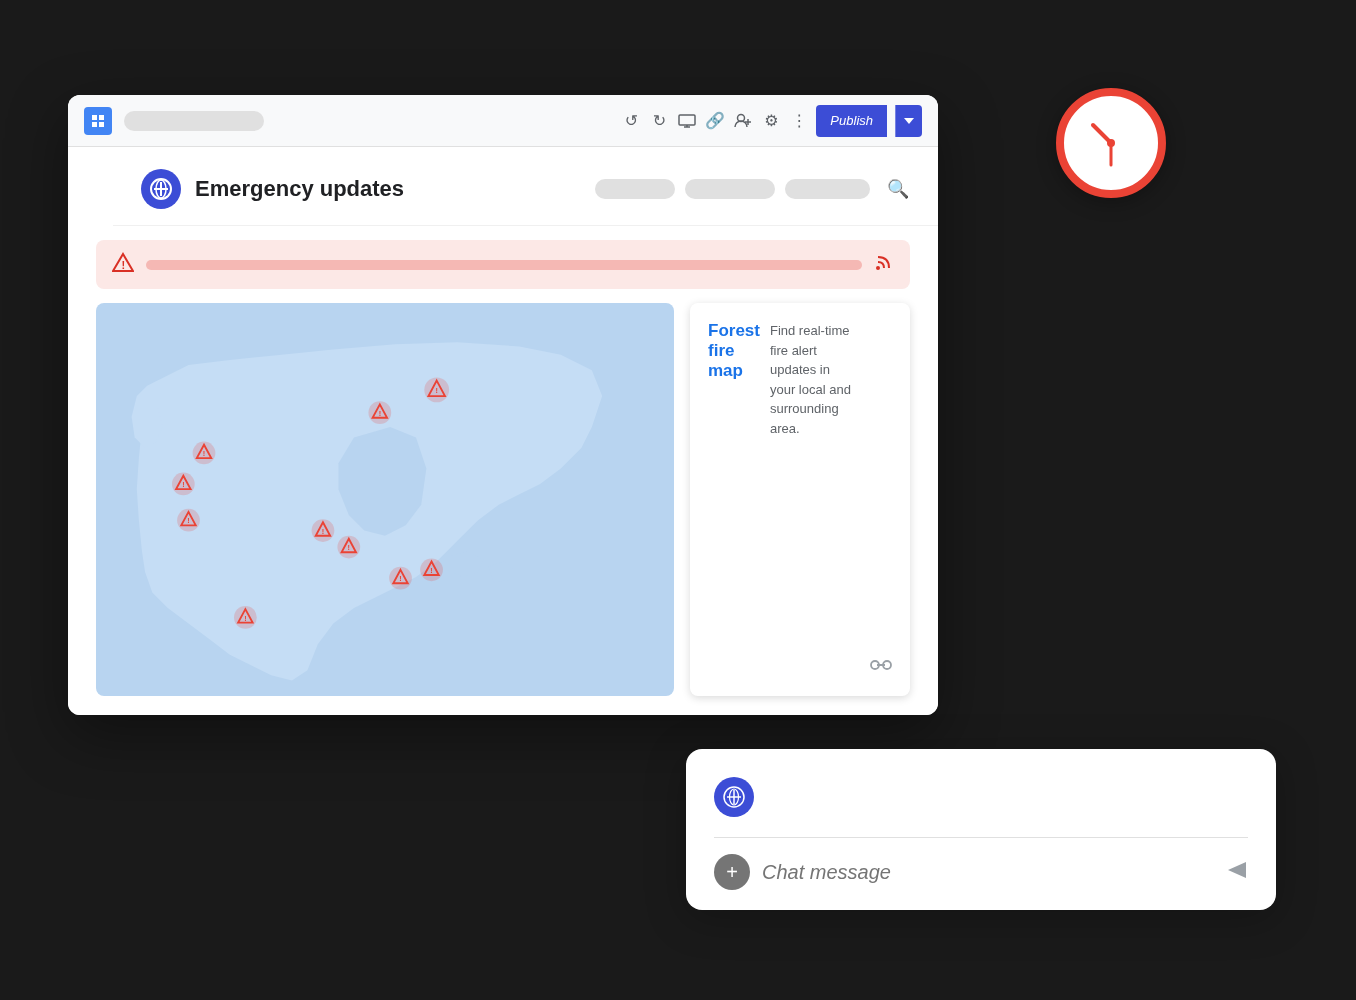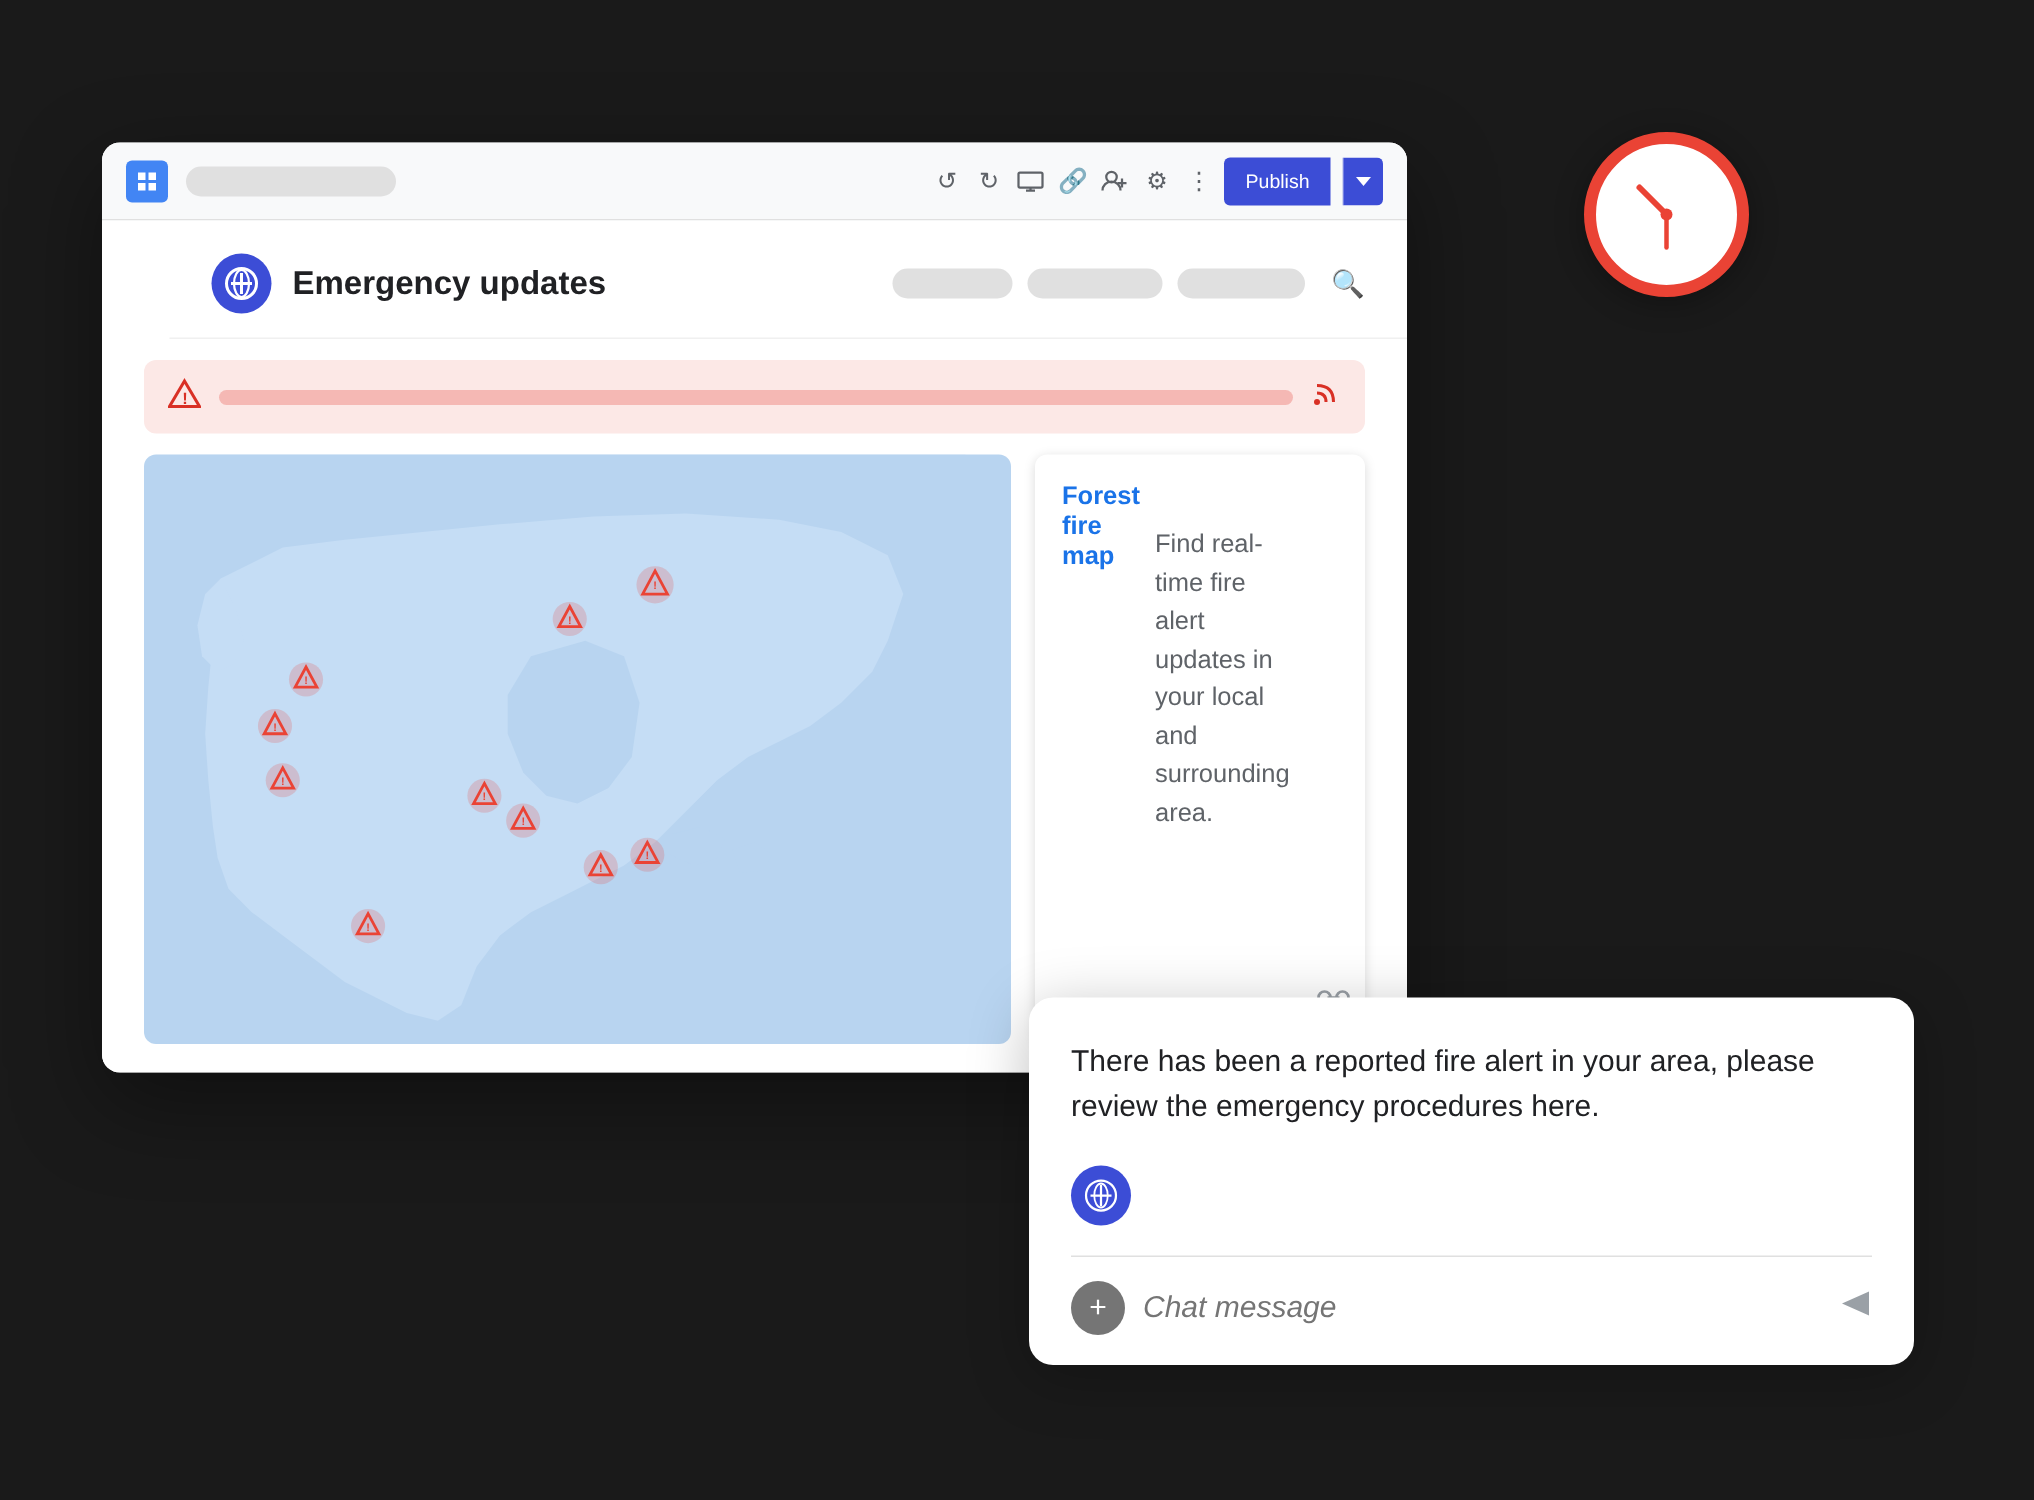--- a/index.html
+++ b/index.html
@@ -80,20 +80,21 @@
     .publish-btn {
       background: #3c4dd6;
       color: white;
       border: none;
       border-radius: 4px 0 0 4px;
       padding: 6px 14px;
       font-size: 13px;
       font-weight: 500;
       cursor: pointer;
       height: 32px;
+      font-style: italic;
     }
 
     .publish-dropdown {
       background: #3c4dd6;
       color: white;
       border: none;
       border-left: 1px solid rgba(255,255,255,0.3);
       border-radius: 0 4px 4px 0;
       padding: 6px 8px;
       cursor: pointer;
@@ -223,24 +224,23 @@
       gap: 10px;
     }
 
     .fire-card-title {
       font-size: 17px;
       font-weight: 600;
       color: #1a73e8;
     }
 
     .fire-card-desc {
-      font-size: 17px;
+      font-size: 13px;
       color: #5f6368;
       line-height: 1.5;
-      margin-top: 29px;
     }
 
     .fire-card-footer {
       margin-top: auto;
       display: flex;
       align-items: center;
       gap: 8px;
     }
 
     .fire-card-link-bar {
@@ -543,21 +543,20 @@
   <svg class="clock-face" width="80" height="80" viewBox="0 0 80 80">
 
     <line x1="40" y1="40" x2="22" y2="22" stroke="#ea4335" stroke-width="4" stroke-linecap="round"></line>
 
     <line x1="40" y1="40" x2="40" y2="62" stroke="#ea4335" stroke-width="3" stroke-linecap="round"></line>
     <circle cx="40" cy="40" r="4" fill="#ea4335"></circle>
   </svg>
 </div>
 
 <div class="chat-window">
-  <p class="chat-message-text">There has been a reported fire alert in your area, please review the emergency procedures here.</p>
   <div class="chat-avatar-row">
     <div class="chat-avatar">
       <svg width="22" height="22" viewBox="0 0 22 22" fill="none">
         <rect x="1" y="1" width="20" height="20" rx="10" stroke="white" stroke-width="1.5"></rect>
         <line x1="11" y1="4" x2="11" y2="18" stroke="white" stroke-width="1.5"></line>
         <line x1="4" y1="11" x2="18" y2="11" stroke="white" stroke-width="1.5"></line>
         <ellipse cx="11" cy="11" rx="4.5" ry="8" stroke="white" stroke-width="1.2"></ellipse>
       </svg>
     </div>
   </div>

